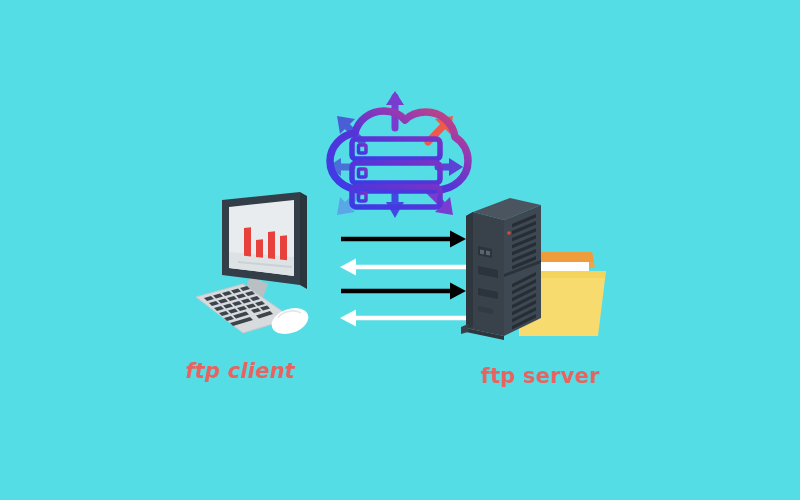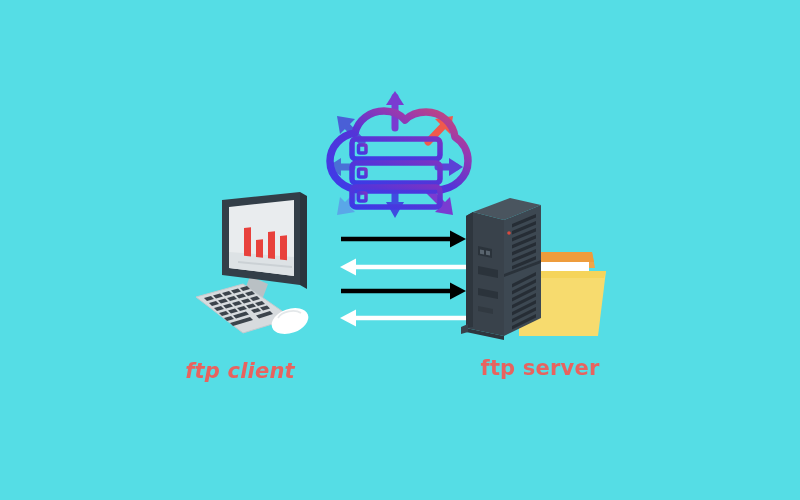--- a/index.html
+++ b/index.html
@@ -25,21 +25,21 @@
     font-family:"DejaVu Sans", sans-serif;
     font-weight:bold;
     font-size:21px;
     letter-spacing:0.2px;
     color:#E8635F;
     white-space:nowrap;
     text-align:center;
     user-select:none;
   }
   #label-client { left:160px; top:359px; width:160px;font-style:italic; }
-  #label-server { left:455px; top:356px; width:170px; }
+  #label-server { left:455px; top:364px; width:170px; }
 </style>
 </head>
 <body>
 
 <div id="stage">
 
   <svg class="layer" viewBox="0 0 800 500" xmlns="http://www.w3.org/2000/svg">
     <defs>
       <linearGradient id="cloudGrad" x1="0" y1="1" x2="1" y2="0">
         <stop offset="0%" stop-color="#3D3CE8"></stop>

